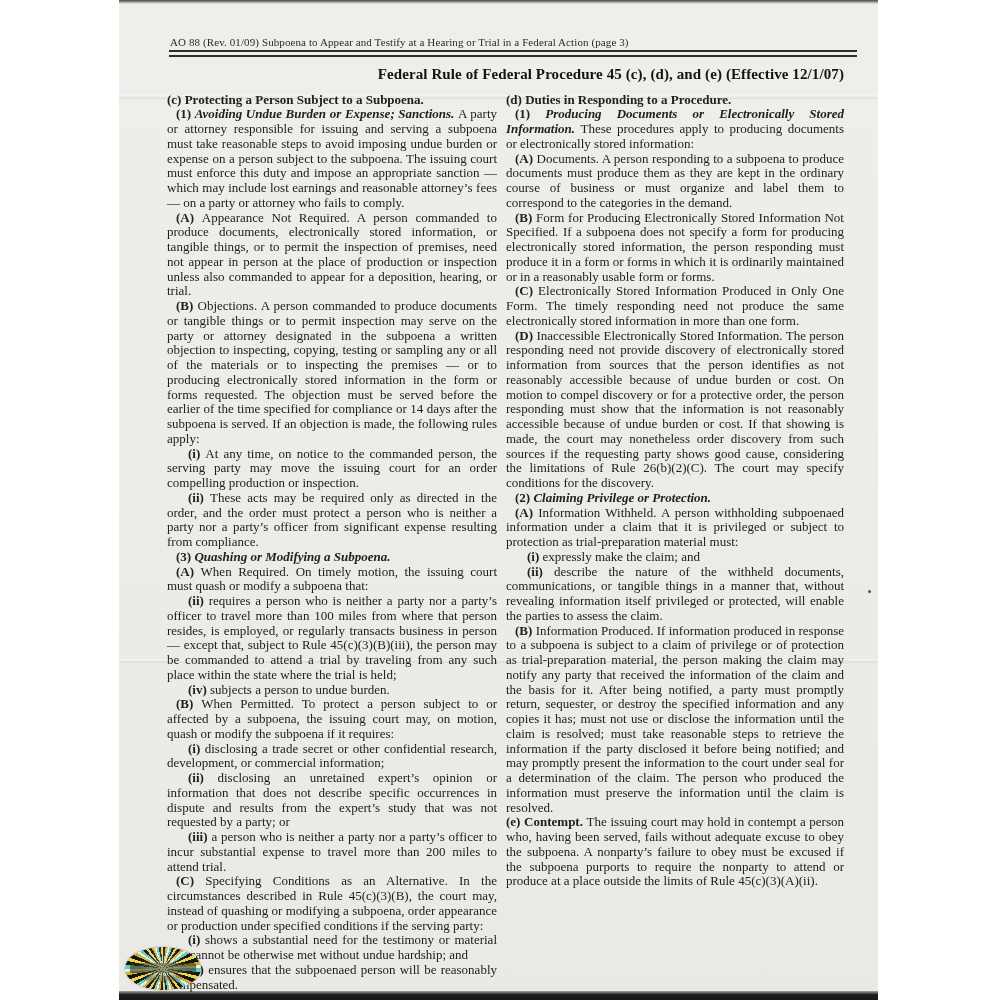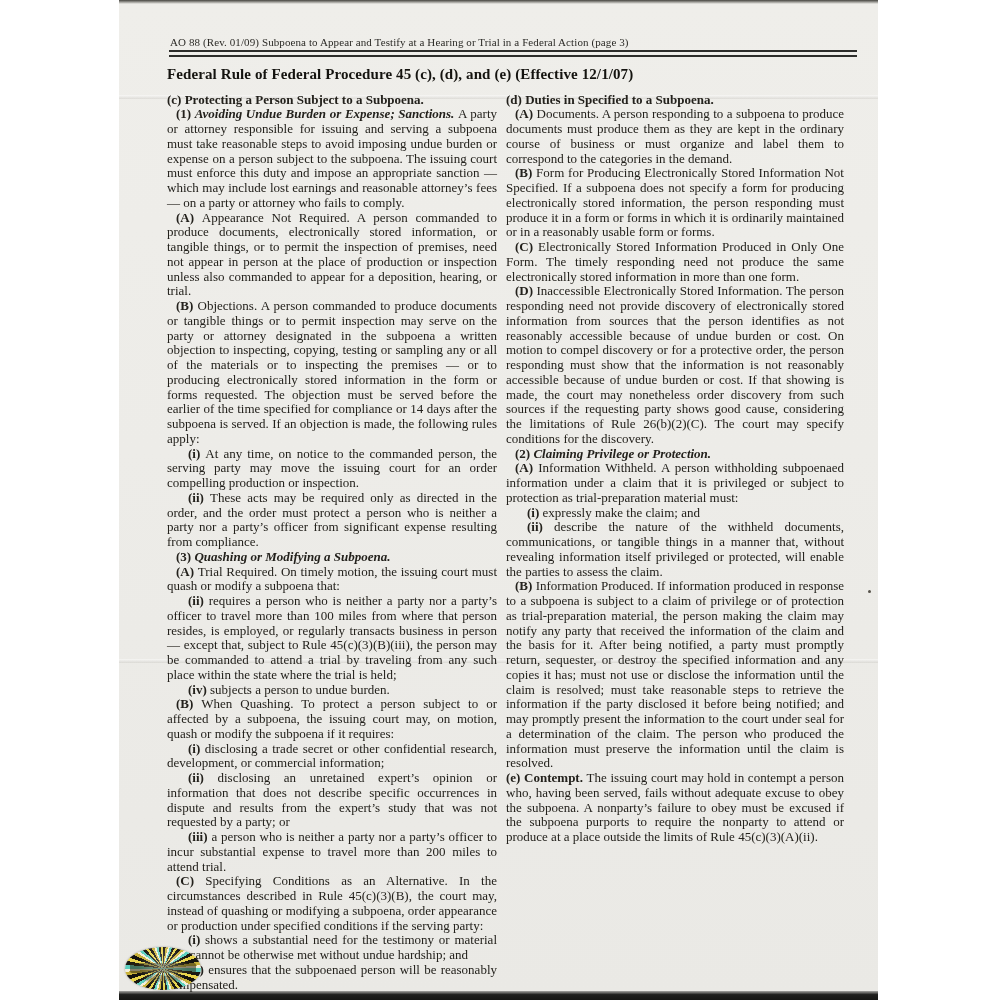--- a/index.html
+++ b/index.html
@@ -27,21 +27,21 @@
   .crease-2{top:659px;}
   .content{position:relative;padding:36px 34px 0 48px;}
   .form-header{
     font-size:11px;color:#2b2a26;letter-spacing:.1px;margin:0 0 2px 3px;white-space:nowrap;
   }
   .double-rule{
     height:2.5px;border-top:2px solid #2d2d2b;border-bottom:2.5px solid #2d2d2b;
     margin:1px -13px 0 2px;
   }
   .doc-title{
-    text-align:left;font-weight:bold;font-size:15px;color:#14130f;
+    text-align:right;font-weight:bold;font-size:15px;color:#14130f;
     margin:9px 0 10px 0;letter-spacing:.1px;
   }
   .columns{display:flex;gap:9px;}
   .col{
     font-size:13px;line-height:14.75px;text-align:justify;color:#23211c;
   }
   .col-left{width:330px;}
   .col-right{width:338px;}
   p.para{margin:0;padding:0;}
   .ind1{text-indent:9px;}
@@ -89,34 +89,35 @@
     <div class="columns">
 
       <div class="col col-left">
         <p class="para"><span class="n">(c) Protecting a Person Subject to a Subpoena.</span></p>
         <p class="para ind1"><span class="n">(1) </span><span class="bi">Avoiding Undue Burden or Expense; Sanctions. </span><span class="t">A party or attorney responsible for issuing and serving a subpoena must take reasonable steps to avoid imposing undue burden or expense on a person subject to the subpoena. The issuing court must enforce this duty and impose an appropriate sanction — which may include lost earnings and reasonable attorney’s fees — on a party or attorney who fails to comply.</span></p>
         <p class="para ind1"><span class="n">(A) </span><span class="i">Appearance Not Required. </span><span class="t">A person commanded to produce documents, electronically stored information, or tangible things, or to permit the inspection of premises, need not appear in person at the place of production or inspection unless also commanded to appear for a deposition, hearing, or trial.</span></p>
         <p class="para ind1"><span class="n">(B) </span><span class="i">Objections. </span><span class="t">A person commanded to produce documents or tangible things or to permit inspection may serve on the party or attorney designated in the subpoena a written objection to inspecting, copying, testing or sampling any or all of the materials or to inspecting the premises — or to producing electronically stored information in the form or forms requested. The objection must be served before the earlier of the time specified for compliance or 14 days after the subpoena is served. If an objection is made, the following rules apply:</span></p>
         <p class="para ind2"><span class="n">(i) </span><span class="t">At any time, on notice to the commanded person, the serving party may move the issuing court for an order compelling production or inspection.</span></p>
         <p class="para ind2"><span class="n">(ii) </span><span class="t">These acts may be required only as directed in the order, and the order must protect a person who is neither a party nor a party’s officer from significant expense resulting from compliance.</span></p>
         <p class="para ind1"><span class="n">(3) </span><span class="bi">Quashing or Modifying a Subpoena.</span></p>
-        <p class="para ind1"><span class="n">(A) </span><span class="i">Trial Required. </span><span class="t">On timely motion, the issuing court must quash or modify a subpoena that:</span></p>
+        <p class="para ind1"><span class="n">(A) </span><span class="i">When Required. </span><span class="t">On timely motion, the issuing court must quash or modify a subpoena that:</span></p>
         <p class="para ind2"><span class="n">(ii) </span><span class="t">requires a person who is neither a party nor a party’s officer to travel more than 100 miles from where that person resides, is employed, or regularly transacts business in person — except that, subject to Rule 45(c)(3)(B)(iii), the person may be commanded to attend a trial by traveling from any such place within the state where the trial is held;</span></p>
         <p class="para ind2"><span class="n">(iv) </span><span class="t">subjects a person to undue burden.</span></p>
-        <p class="para ind1"><span class="n">(B) </span><span class="i">When Quashing. </span><span class="t">To protect a person subject to or affected by a subpoena, the issuing court may, on motion, quash or modify the subpoena if it requires:</span></p>
+        <p class="para ind1"><span class="n">(B) </span><span class="i">When Permitted. </span><span class="t">To protect a person subject to or affected by a subpoena, the issuing court may, on motion, quash or modify the subpoena if it requires:</span></p>
         <p class="para ind2"><span class="n">(i) </span><span class="t">disclosing a trade secret or other confidential research, development, or commercial information;</span></p>
         <p class="para ind2"><span class="n">(ii) </span><span class="t">disclosing an unretained expert’s opinion or information that does not describe specific occurrences in dispute and results from the expert’s study that was not requested by a party; or</span></p>
         <p class="para ind2"><span class="n">(iii) </span><span class="t">a person who is neither a party nor a party’s officer to incur substantial expense to travel more than 200 miles to attend trial.</span></p>
         <p class="para ind1"><span class="n">(C) </span><span class="i">Specifying Conditions as an Alternative. </span><span class="t">In the circumstances described in Rule 45(c)(3)(B), the court may, instead of quashing or modifying a subpoena, order appearance or production under specified conditions if the serving party:</span></p>
         <p class="para ind2"><span class="n">(i) </span><span class="t">shows a substantial need for the testimony or material that cannot be otherwise met without undue hardship; and</span></p>
         <p class="para ind2"><span class="n">(ii) </span><span class="t">ensures that the subpoenaed person will be reasonably compensated.</span></p>
       </div>
 
       <div class="col col-right">
-        <p class="para"><span class="n">(d) Duties in Specified to a Subpoena.</span></p>
+        <p class="para"><span class="n">(d) Duties in Responding to a Procedure.</span></p>
+        <p class="para ind1"><span class="n">(1) </span><span class="bi">Producing Documents or Electronically Stored Information. </span><span class="t">These procedures apply to producing documents or electronically stored information:</span></p>
         <p class="para ind1"><span class="n">(A) </span><span class="i">Documents. </span><span class="t">A person responding to a subpoena to produce documents must produce them as they are kept in the ordinary course of business or must organize and label them to correspond to the categories in the demand.</span></p>
         <p class="para ind1"><span class="n">(B) </span><span class="i">Form for Producing Electronically Stored Information Not Specified. </span><span class="t">If a subpoena does not specify a form for producing electronically stored information, the person responding must produce it in a form or forms in which it is ordinarily maintained or in a reasonably usable form or forms.</span></p>
         <p class="para ind1"><span class="n">(C) </span><span class="i">Electronically Stored Information Produced in Only One Form. </span><span class="t">The timely responding need not produce the same electronically stored information in more than one form.</span></p>
         <p class="para ind1"><span class="n">(D) </span><span class="i">Inaccessible Electronically Stored Information. </span><span class="t">The person responding need not provide discovery of electronically stored information from sources that the person identifies as not reasonably accessible because of undue burden or cost. On motion to compel discovery or for a protective order, the person responding must show that the information is not reasonably accessible because of undue burden or cost. If that showing is made, the court may nonetheless order discovery from such sources if the requesting party shows good cause, considering the limitations of Rule 26(b)(2)(C). The court may specify conditions for the discovery.</span></p>
         <p class="para ind1"><span class="n">(2) </span><span class="bi">Claiming Privilege or Protection.</span></p>
         <p class="para ind1"><span class="n">(A) </span><span class="i">Information Withheld. </span><span class="t">A person withholding subpoenaed information under a claim that it is privileged or subject to protection as trial-preparation material must:</span></p>
         <p class="para ind2"><span class="n">(i) </span><span class="t">expressly make the claim; and</span></p>
         <p class="para ind2"><span class="n">(ii) </span><span class="t">describe the nature of the withheld documents, communications, or tangible things in a manner that, without revealing information itself privileged or protected, will enable the parties to assess the claim.</span></p>
         <p class="para ind1"><span class="n">(B) </span><span class="i">Information Produced. </span><span class="t">If information produced in response to a subpoena is subject to a claim of privilege or of protection as trial-preparation material, the person making the claim may notify any party that received the information of the claim and the basis for it. After being notified, a party must promptly return, sequester, or destroy the specified information and any copies it has; must not use or disclose the information until the claim is resolved; must take reasonable steps to retrieve the information if the party disclosed it before being notified; and may promptly present the information to the court under seal for a determination of the claim. The person who produced the information must preserve the information until the claim is resolved.</span></p>
         <p class="para gap-top"><span class="n">(e) Contempt. </span><span class="t">The issuing court may hold in contempt a person who, having been served, fails without adequate excuse to obey the subpoena. A nonparty’s failure to obey must be excused if the subpoena purports to require the nonparty to attend or produce at a place outside the limits of Rule 45(c)(3)(A)(ii).</span></p>

